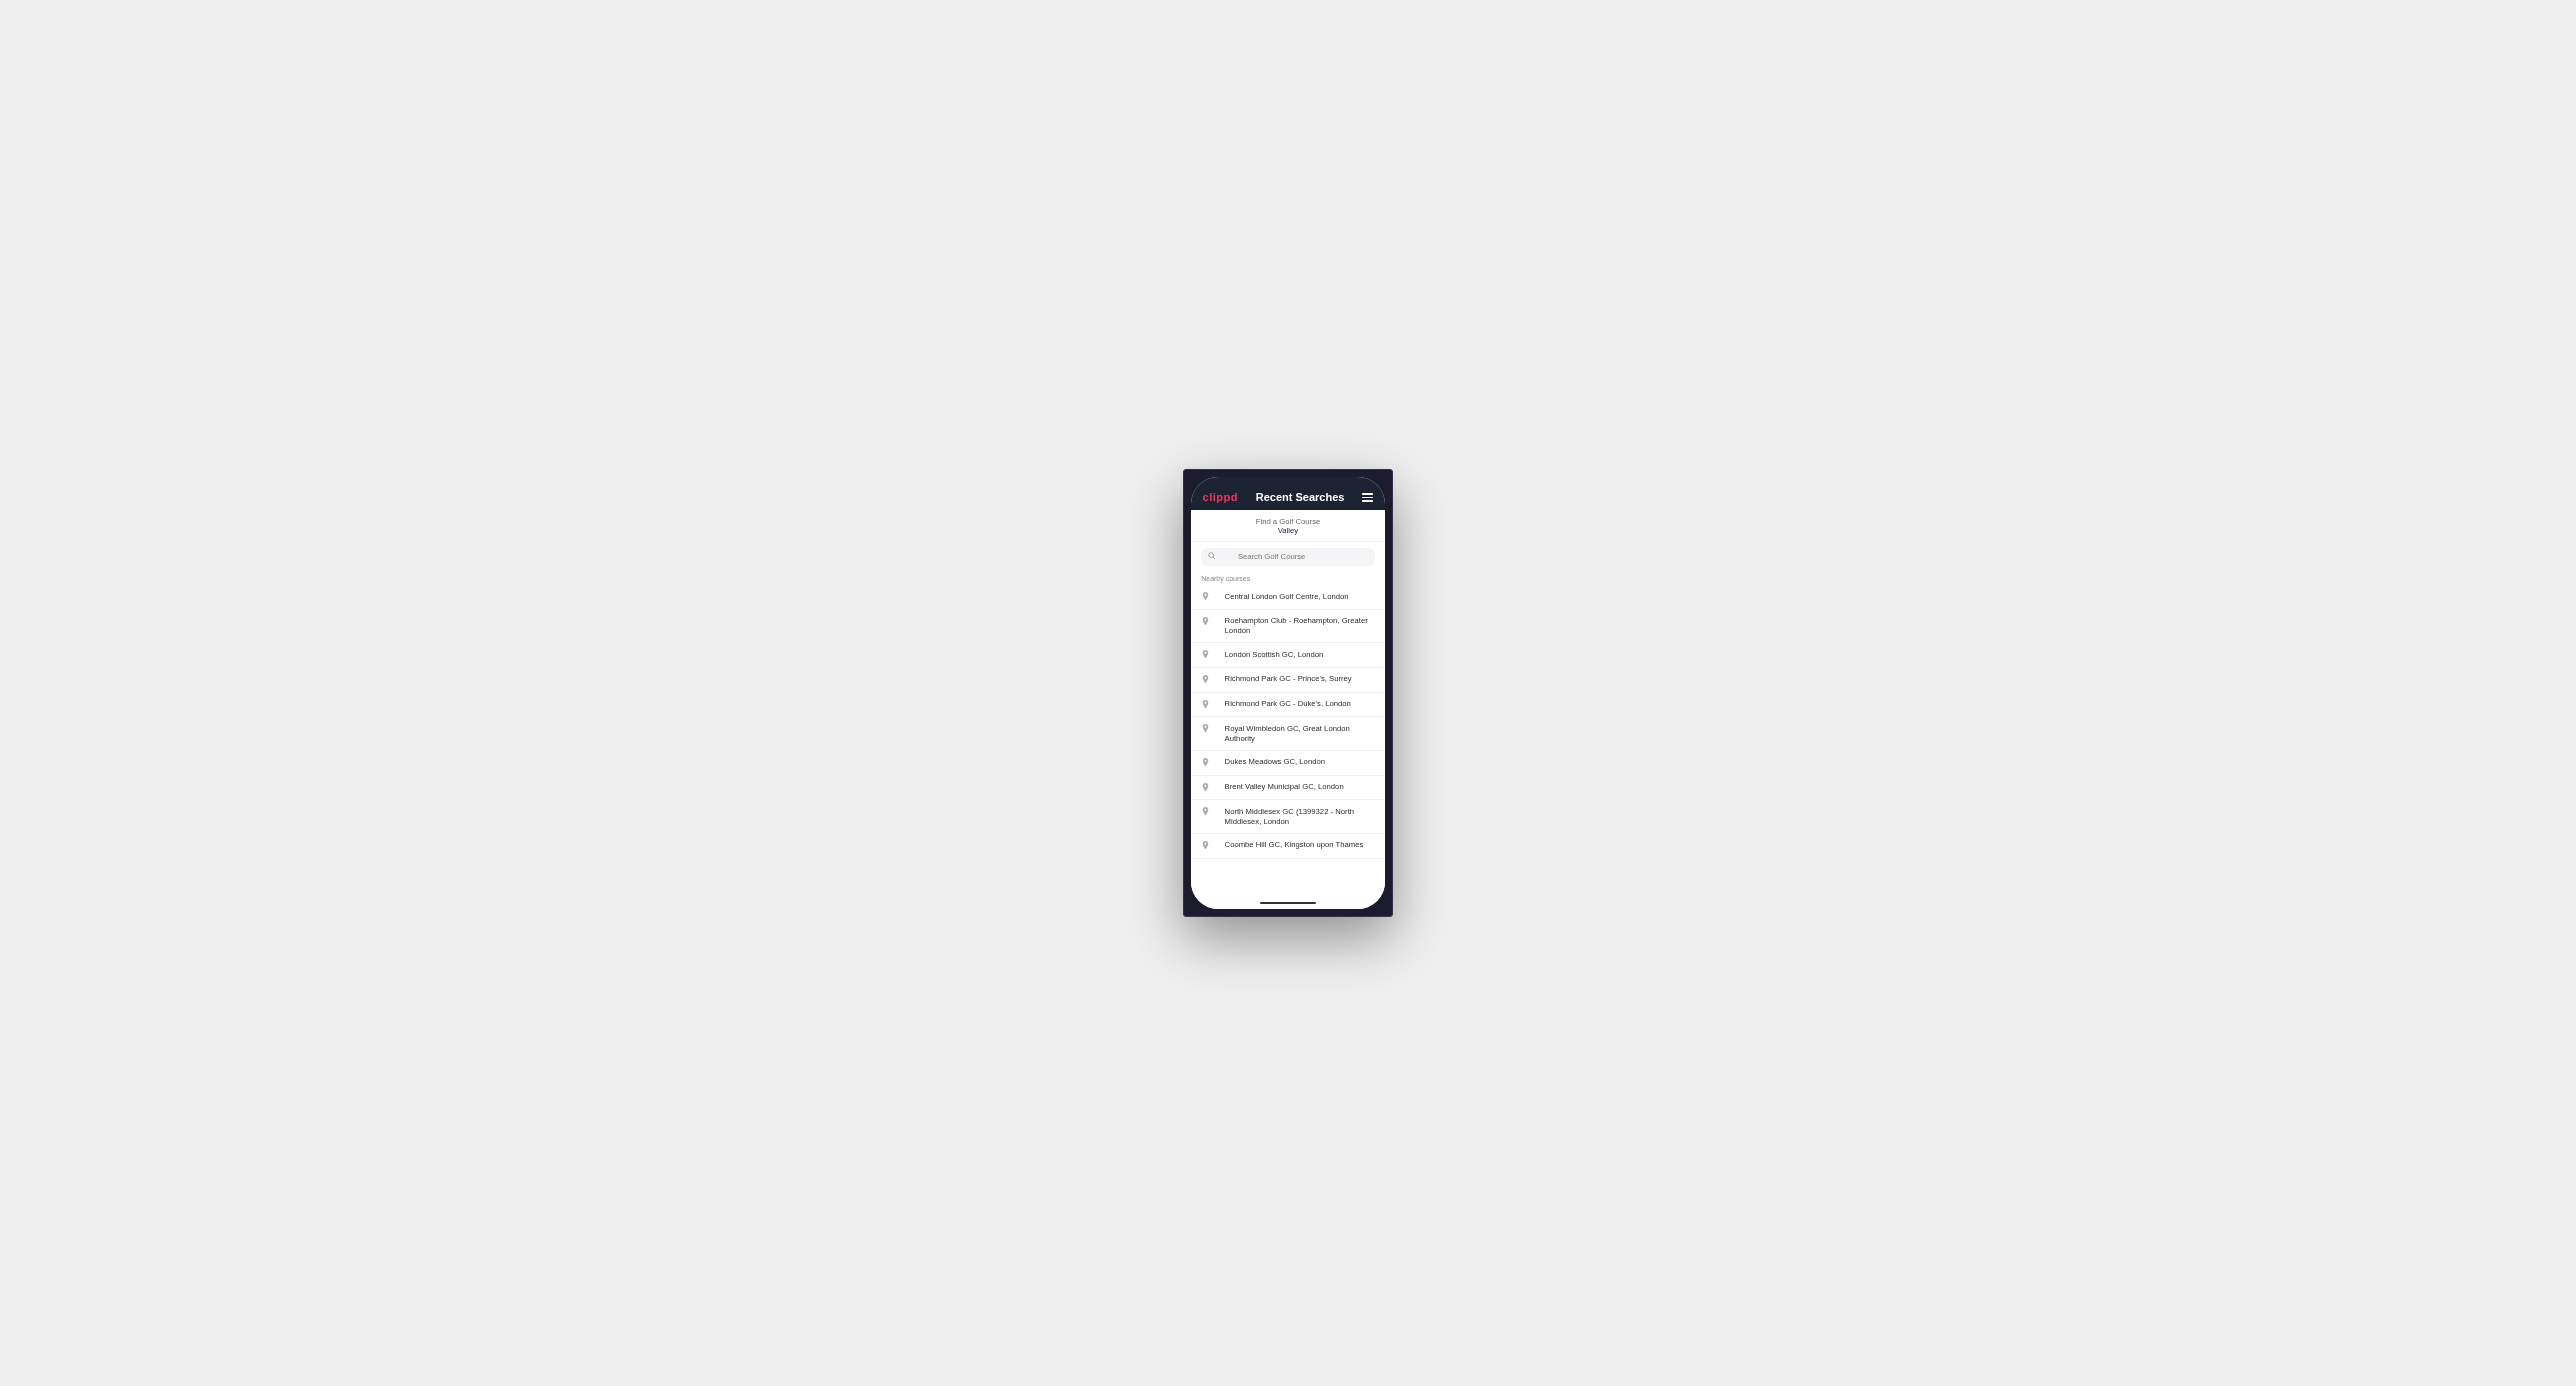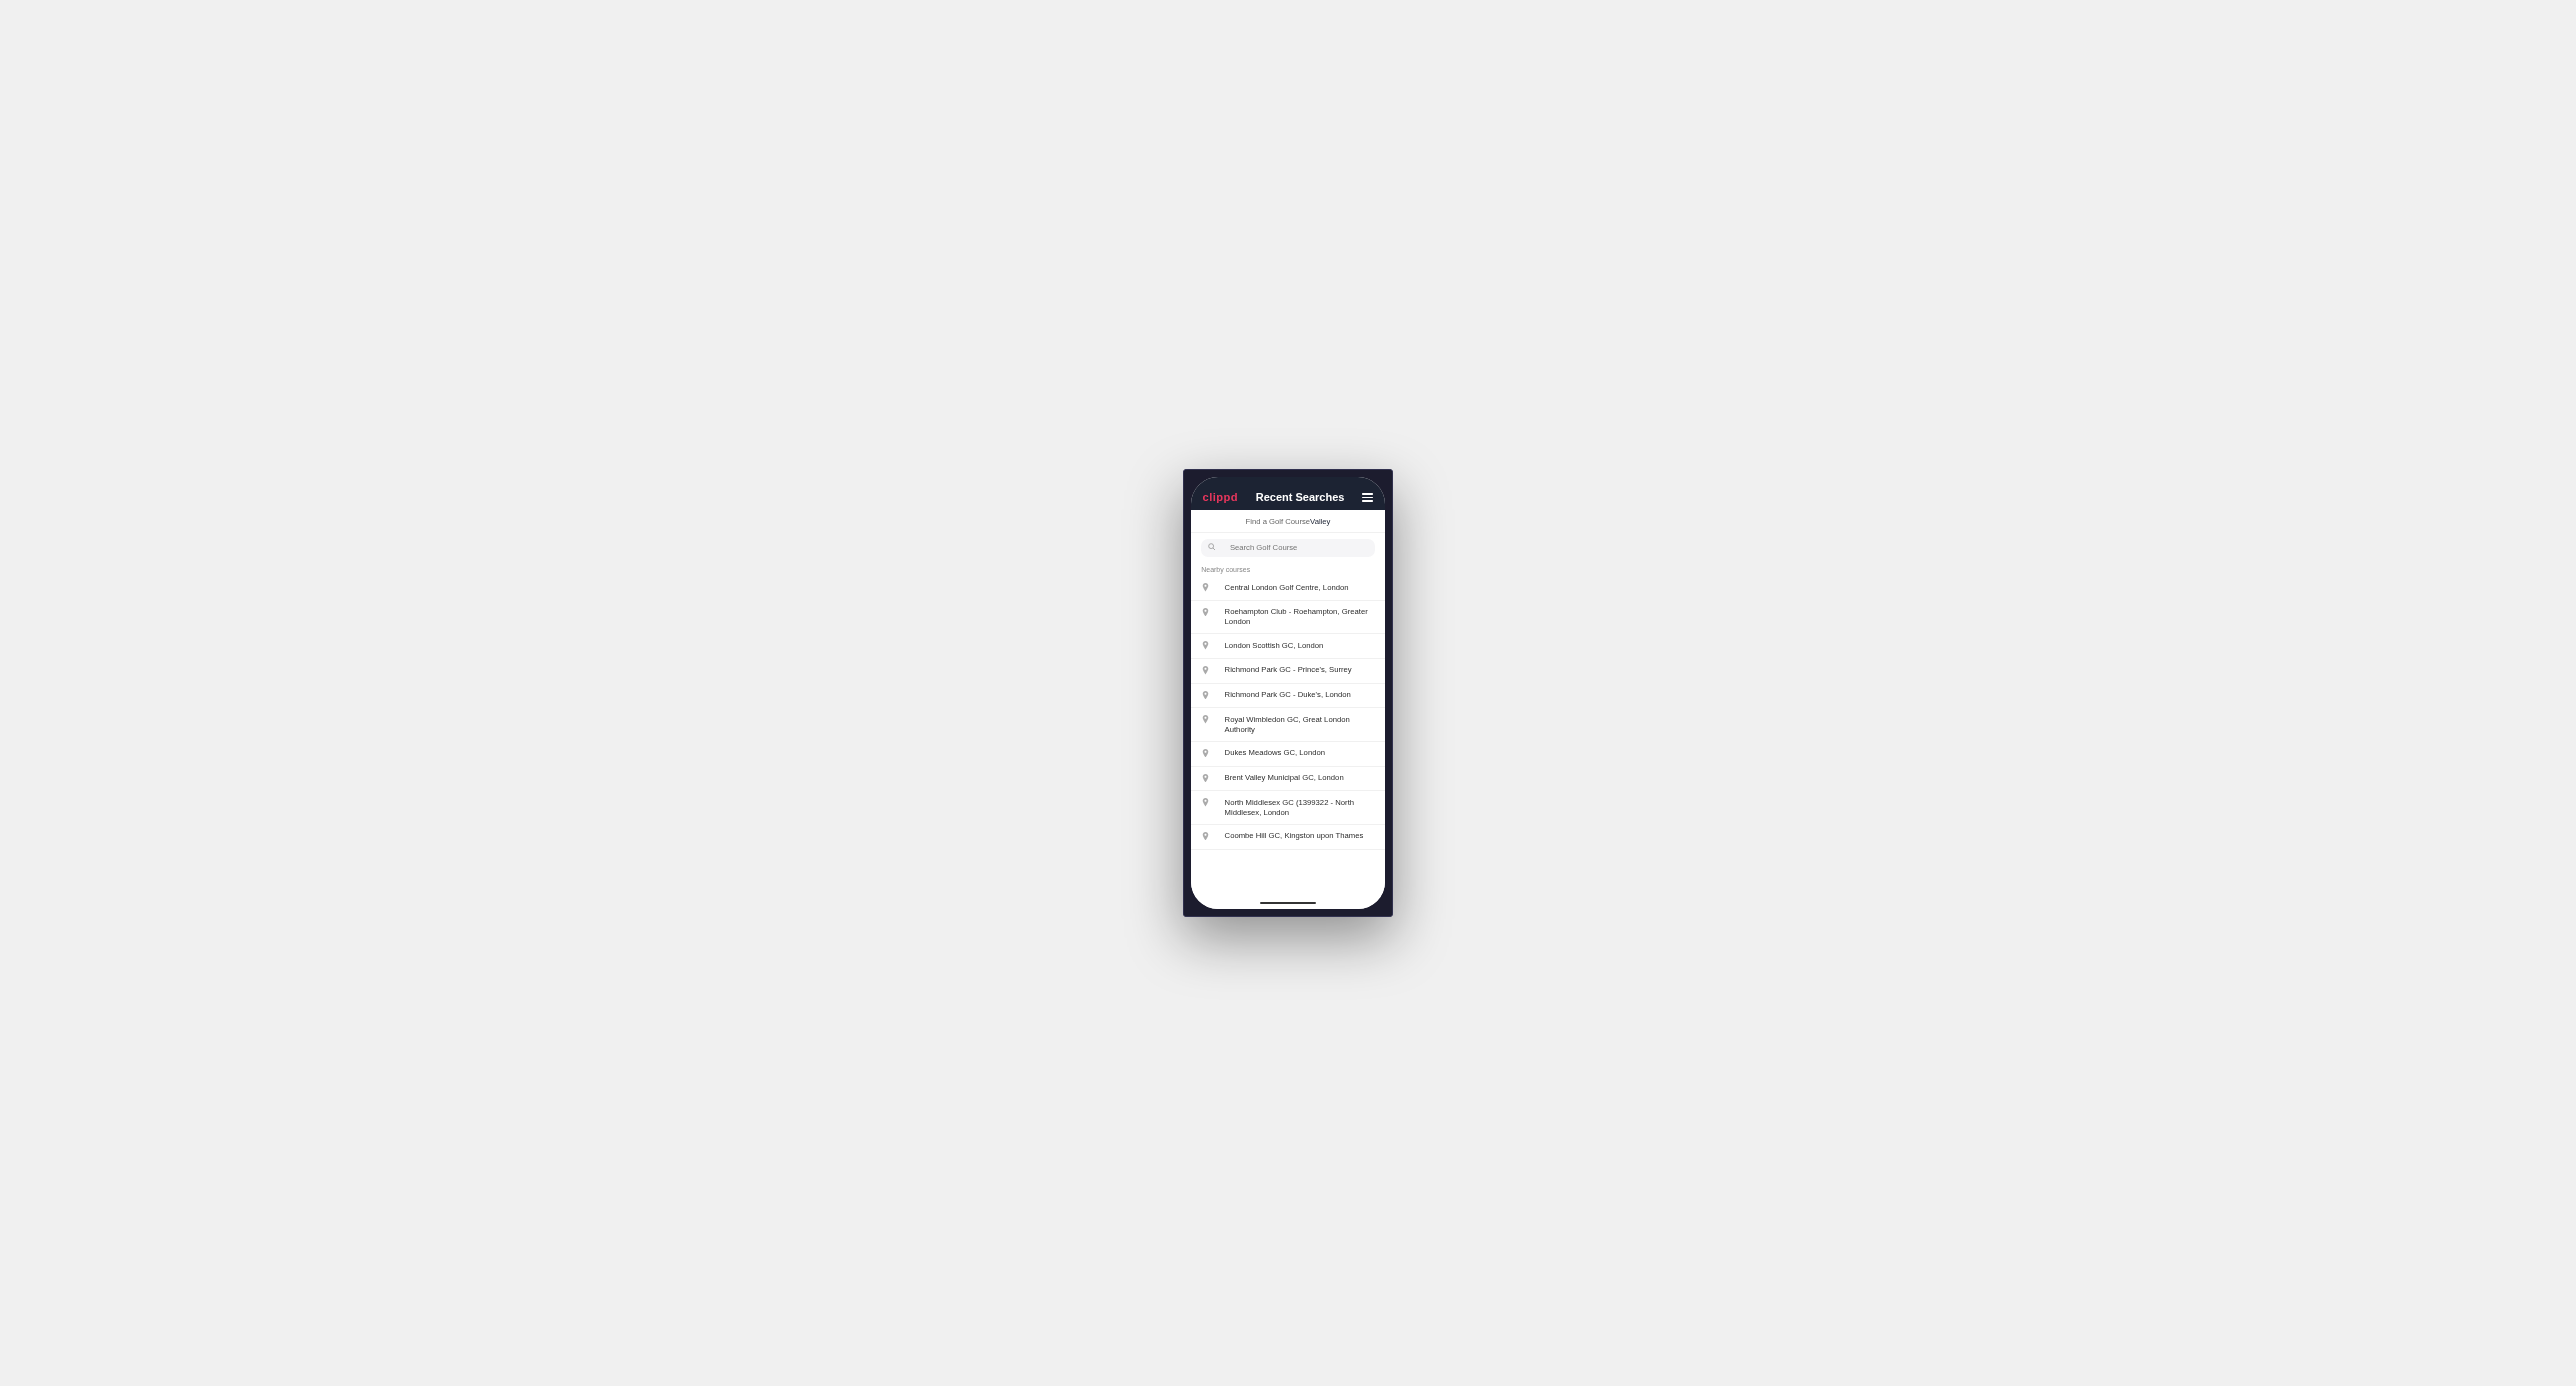--- a/index.html
+++ b/index.html
@@ -90,20 +90,21 @@
     }
 
     
     .find-header {
       display: flex;
       align-items: center;
       justify-content: center;
       padding: 7px 9.8px 5.6px;
       border-bottom: 0.7px solid #f0f0f0;
       flex-shrink: 0;
+      flex-direction: column;
     }
 
     .find-label {
       color: #666;
       font-size: 7.7px;
     }
 
     .cancel-btn {
       color: #1c2333;
       font-size: 7.7px;
@@ -118,21 +119,21 @@
       padding: 5.6px 9.8px;
       flex-shrink: 0;
     }
 
     .search-bar {
       display: flex;
       align-items: center;
       background: #f5f5f7;
       border-radius: 7px;
       padding: 4.2px 7px;
-      gap: 14px;
+      gap: 22px;
     }
 
     .search-icon-svg {
       color: #999;
       font-size: 7.7px;
       flex-shrink: 0;
     }
 
     .search-input {
       flex: 1;

